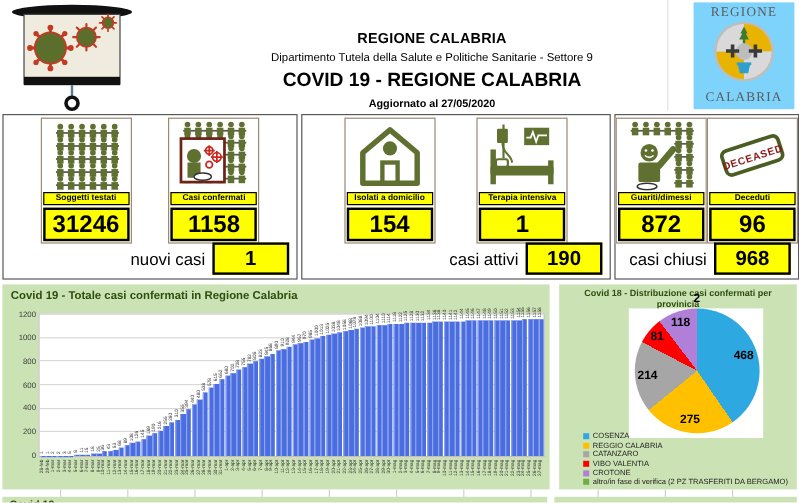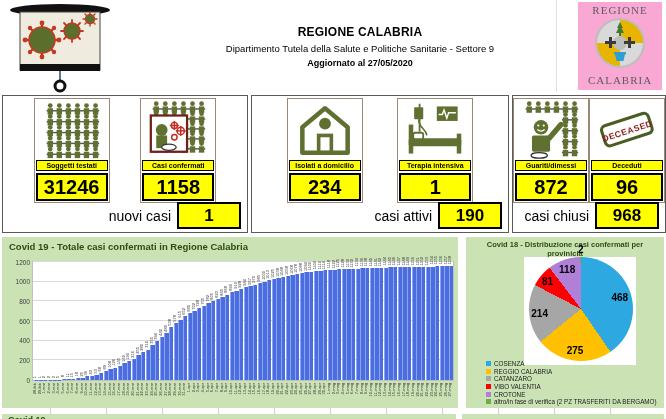--- a/index.html
+++ b/index.html
@@ -7,21 +7,21 @@
        font-family:"Liberation Sans",sans-serif;color:#000;}
 
   
   .hdr-text{position:absolute;left:140px;top:25px;width:440px;text-align:center;}
   .hdr-org{font-size:12px;font-weight:600;letter-spacing:.2px;}
   .hdr-dept{font-size:9.5px;margin-top:4px;}
   .hdr-title{font-size:16px;font-weight:700;margin-top:5px;}
   .hdr-updated{font-size:9px;font-weight:700;margin-top:4px;}
   .hdr-sep{position:absolute;left:556px;top:0;width:1px;height:92px;background:#e0e0e0;}
   .projector{position:absolute;left:6px;top:2px;}
-  .logo{position:absolute;left:578px;top:2px;width:84px;text-align:center;background:#f9a8d4;padding:2px 0 4px;}
+  .logo{position:absolute;left:578px;top:2px;width:84px;text-align:center;background:#7dd3fc;padding:2px 0 4px;}
   .logo-word{font-family:"Liberation Serif",serif;font-size:11px;letter-spacing:1px;color:#5c5c5c;}
 
   
   .group{position:absolute;top:95px;height:136px;border:1px solid #595959;background:#fff;}
   .g1{left:2px;width:244px;}
   .g2{left:251px;width:256px;}
   .g3{left:512px;width:152px;}
   .boxes{position:absolute;top:2px;left:0;width:100%;display:flex;justify-content:space-evenly;}
   .stat-box{width:72px;border:1px solid #9c8877;background:#fff;padding:1px;text-align:center;}
   .stat-icon{height:60px;display:flex;align-items:center;justify-content:center;}
@@ -109,20 +109,21 @@
         <line x1="79" y1="12" x2="89" y2="22"></line>
           <line x1="89" y1="12" x2="79" y2="22"></line>
       </g>
       <circle cx="84" cy="17" r="4.6" fill="#5c6e2c" stroke="#c23a22" stroke-width="1.2"></circle>
     </svg>
   </div>
 
   <div class="hdr-text">
     <div class="hdr-org">REGIONE CALABRIA</div>
     <div class="hdr-dept">Dipartimento Tutela della Salute e Politiche Sanitarie - Settore 9</div>
+    <div class="hdr-title">COVID 19 - REGIONE CALABRIA</div>
     <div class="hdr-updated">Aggiornato al  27/05/2020</div>
   </div>
 
   <div class="hdr-sep"></div>
 
   <div class="logo">
     <div class="logo-word">REGIONE</div>
     <svg width="54" height="54" viewBox="0 0 54 54">
       <circle cx="27" cy="27" r="25" fill="#bdbdbd"></circle>
       <path d="M27,4 A23,23 0 0 1 50,27 L34,27 A7,7 0 0 0 27,20 Z" fill="#e9b400"></path>
@@ -310,21 +311,21 @@
       <div class="boxes">
         <div class="stat-box">
           <div class="stat-icon">
             <svg width="58" height="58" viewBox="0 0 64 64">
     <path d="M7,29 L32,8 L57,29 V57 H7 Z" fill="none" stroke="#5f7030" stroke-width="5" stroke-linejoin="round"></path>
     <circle cx="32" cy="25" r="6.5" fill="#5f7030"></circle>
     <rect x="25" y="38" width="14" height="19" fill="none" stroke="#5f7030" stroke-width="4"></rect>
   </svg>
           </div>
           <div class="stat-label">Isolati a domicilio</div>
-          <div class="stat-value">234</div>
+          <div class="stat-value">154</div>
         </div>
         <div class="stat-box">
           <div class="stat-icon">
             <svg width="58" height="58" viewBox="0 0 64 64">
     <line x1="15" y1="3" x2="15" y2="34" stroke="#5f7030" stroke-width="2"></line>
     <rect x="9" y="7" width="10" height="13" rx="1" fill="#5f7030"></rect>
     <path d="M14,20 C14,30 22,30 23,38" fill="none" stroke="#5f7030" stroke-width="1.8"></path>
     <rect x="34" y="6" width="23" height="16" fill="#5f7030"></rect>
     <polyline points="36,15 40,15 42,10 45,19 47,13 55,13" fill="none" stroke="#fff" stroke-width="1.6"></polyline>
     <rect x="3" y="26" width="5" height="32" fill="#5f7030"></rect>

